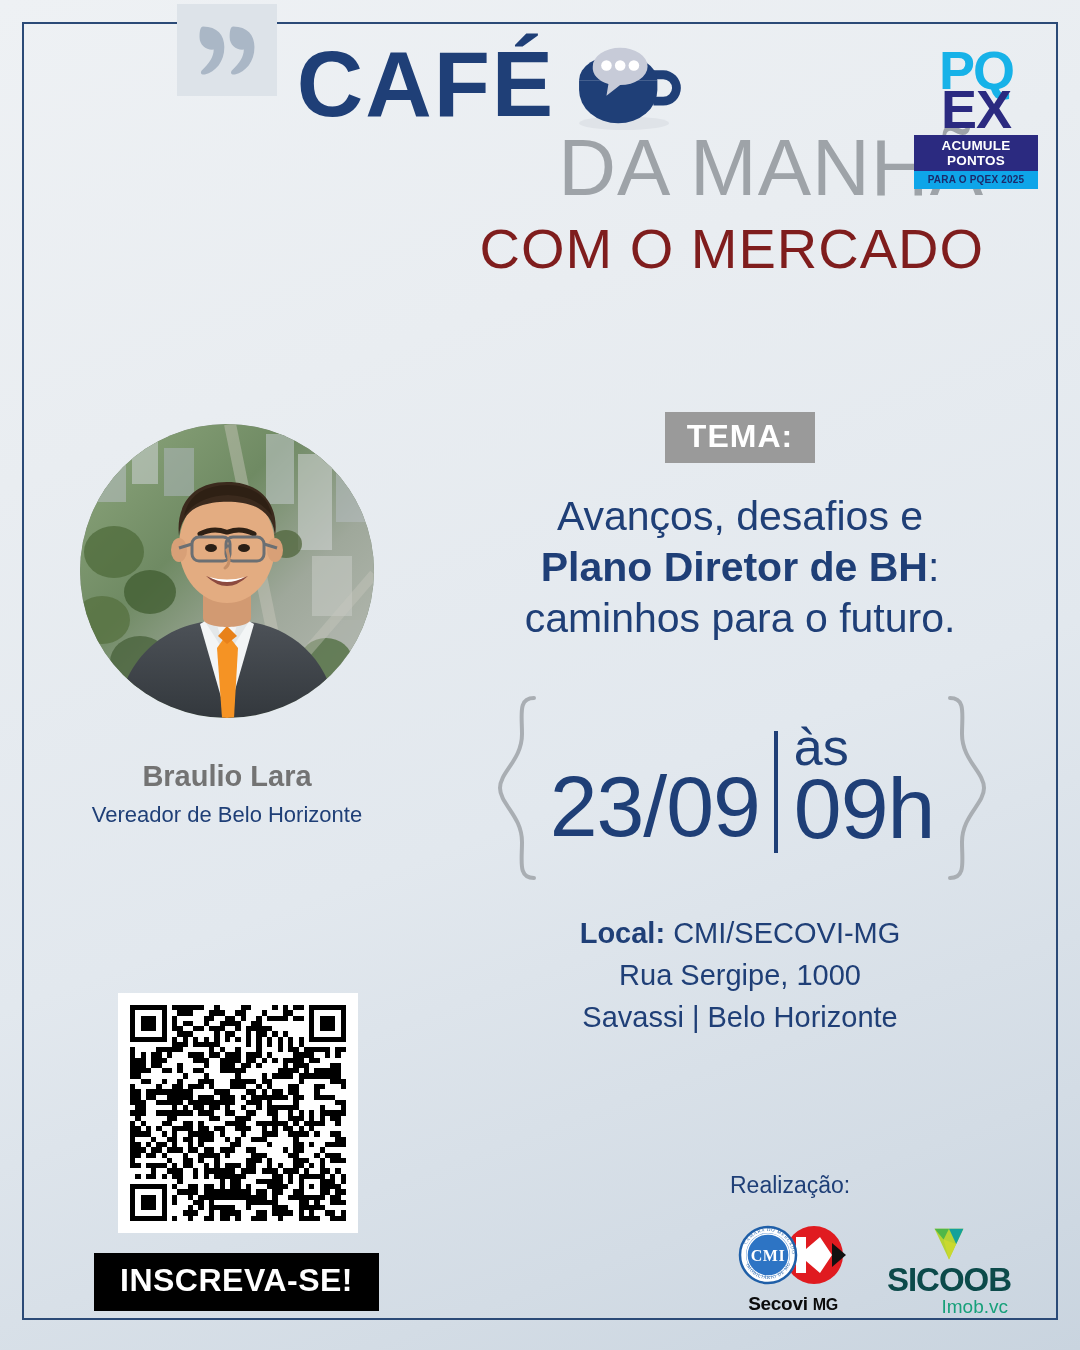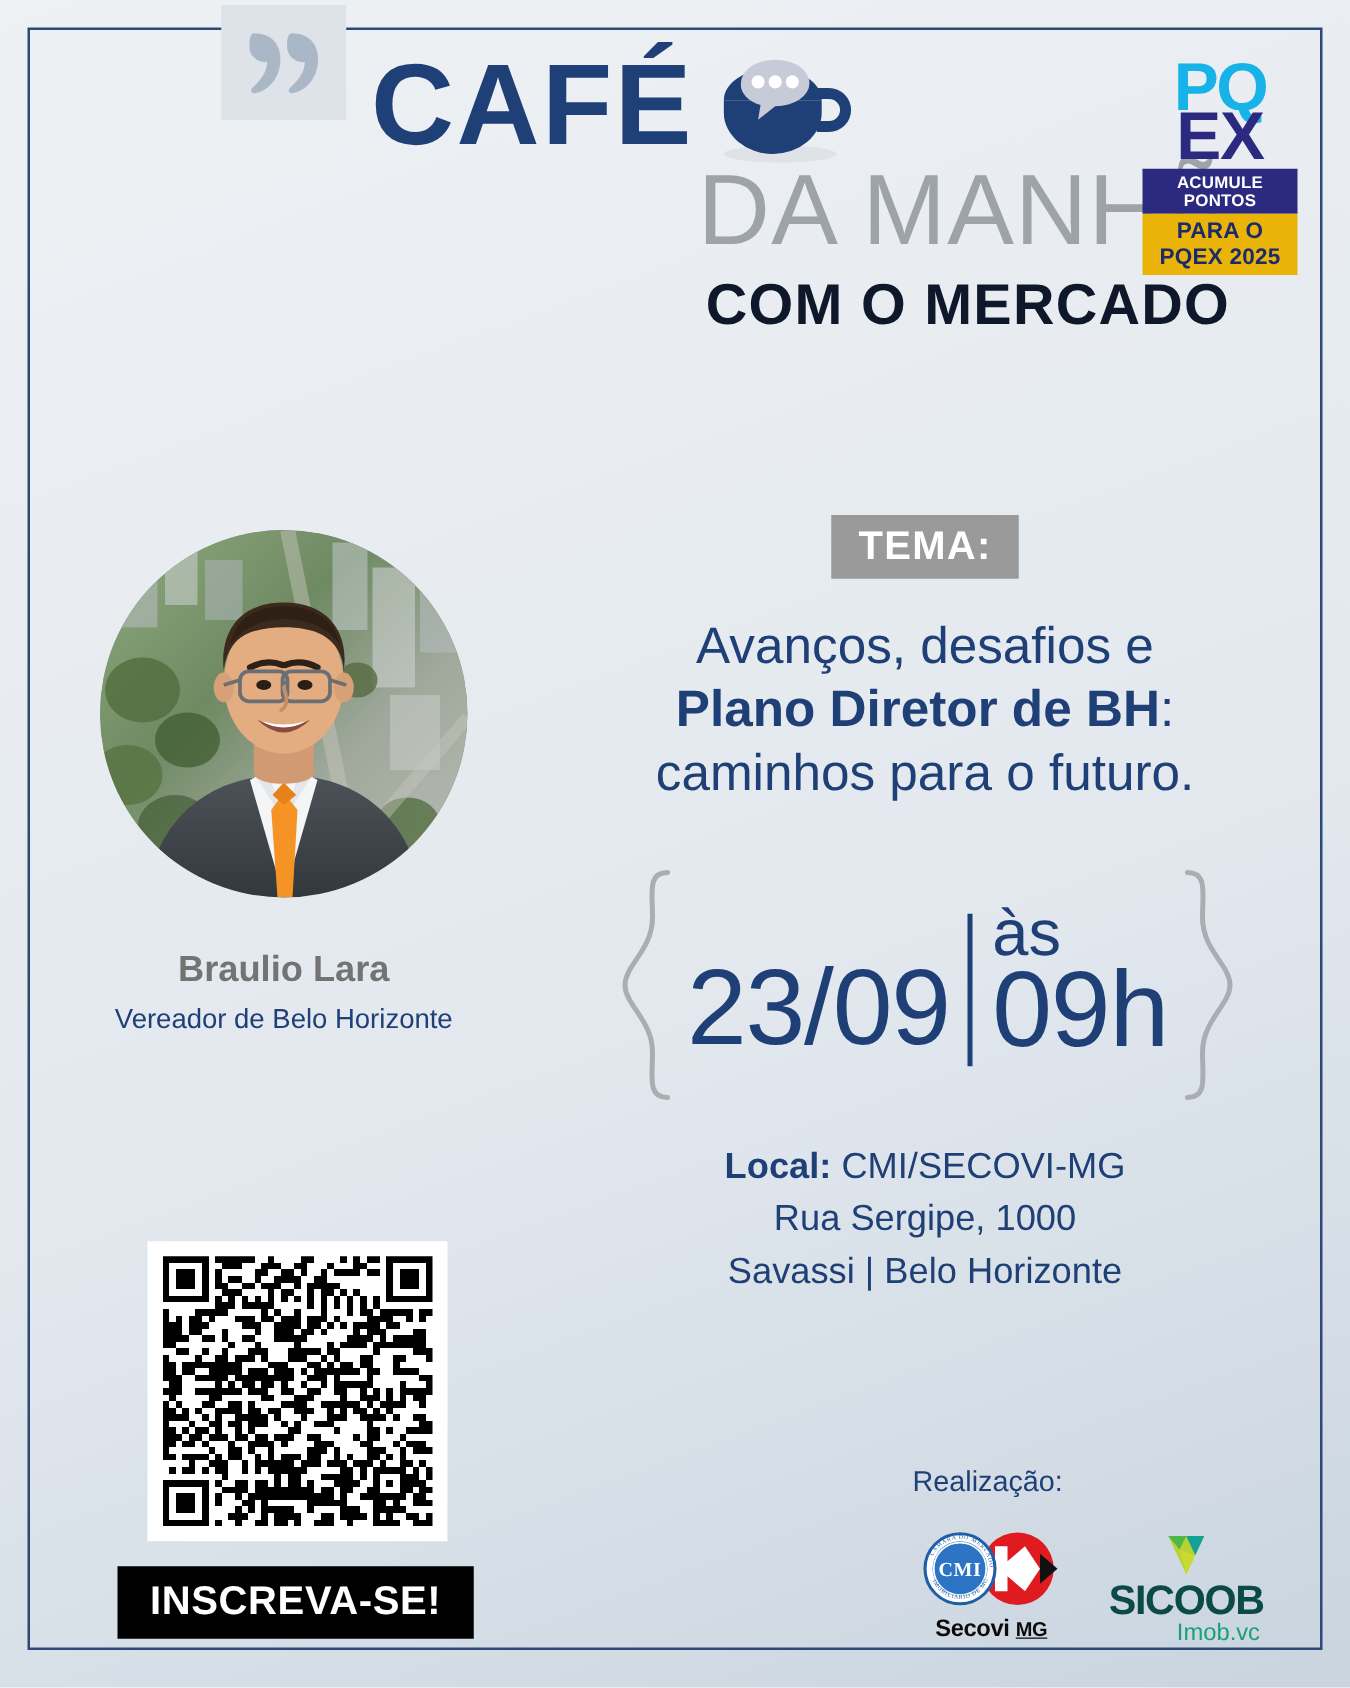--- a/index.html
+++ b/index.html
@@ -49,22 +49,22 @@
     font-size:92px; font-weight:700; letter-spacing:2px;
     color:#1f3f77; line-height:1.02;
   }
   .cup-wrap { width:118px; height:92px; position:relative; top:2px; }
   .cup-wrap svg { display:block; width:118px; height:92px; }
   .line2 {
     font-size:80px; font-weight:400; letter-spacing:1px;
     color:#9ea3a8; line-height:1.0; margin-top:-4px;
   }
   .line3 {
-    font-size:46px; font-weight:700; letter-spacing:1px;
-    color:#0f172a; margin-top:8px;
+    font-size:56px; font-weight:400; letter-spacing:1px;
+    color:#7f1d1d; margin-top:8px;
   }
 
   
   .pqex {
     position:absolute;
     right:42px; top:48px;
     width:124px;
     z-index:4;
     text-align:center;
   }
@@ -77,22 +77,22 @@
     font-size:54px; font-weight:800; color:#2b2a80;
     letter-spacing:-1px; line-height:0.80;
     display:block; margin-top:-4px;
   }
   .pqex .band1 {
     background:#2b2a80; color:#ffffff;
     font-size:13.5px; font-weight:800; letter-spacing:0.2px;
     padding:3px 2px 3px 2px; margin-top:4px;
   }
   .pqex .band2 {
-    background:#eab308; color:#1b2a6b;
-    font-size:18px; font-weight:800; letter-spacing:0.2px;
+    background:#0ea5e9; color:#1b2a6b;
+    font-size:10px; font-weight:800; letter-spacing:0.2px;
     padding:3px 2px 4px 2px;
   }
 
   
   .speaker {
     position:absolute;
     left:62px; top:424px;
     width:330px;
     z-index:3;
     text-align:center;
@@ -215,21 +215,21 @@
     display:flex; align-items:flex-start; gap:28px;
     padding-left:28px;
   }
   .logo-cmi { width:130px; }
   .logo-cmi svg { display:block; width:130px; height:66px; }
   .cmi-text {
     text-align:center;
     font-size:19px; font-weight:800; color:#0b0b0b;
     margin-top:2px; letter-spacing:-0.3px;
   }
-  .cmi-text .mg { font-size:16px;text-decoration:underline; }
+  .cmi-text .mg { font-size:16px; }
   .logo-sicoob { width:126px; padding-top:2px; }
   .logo-sicoob svg { display:block; width:126px; height:36px; margin:0 auto; }
   .sicoob-word {
     font-size:33px; font-weight:800; color:#0c4a4a;
     letter-spacing:-1px; line-height:1.0; text-align:center;
   }
   .sicoob-sub {
     font-size:19px; font-weight:400; color:#17a07a;
     text-align:right; line-height:1.0; margin-top:1px;
     padding-right:4px;

